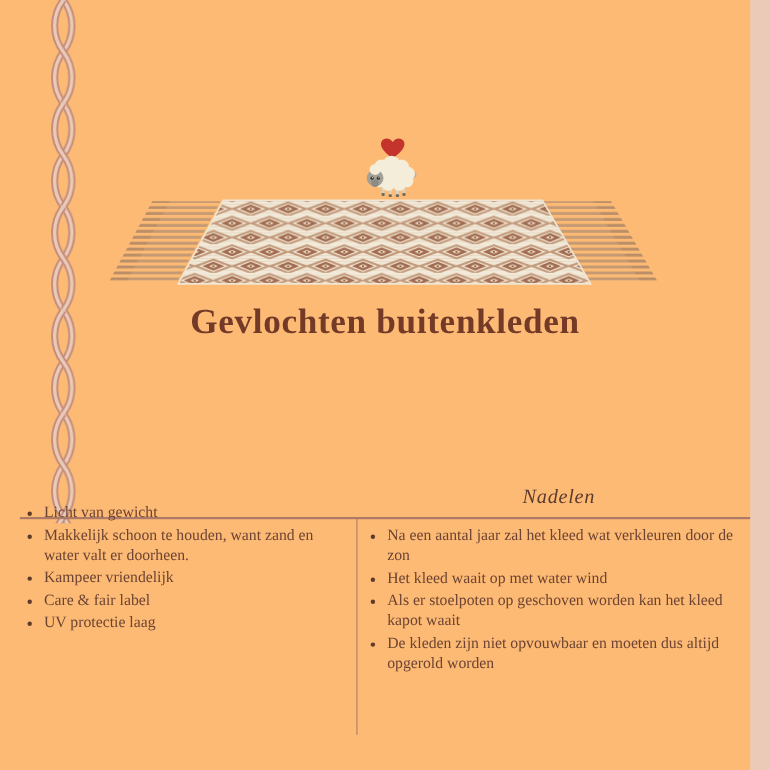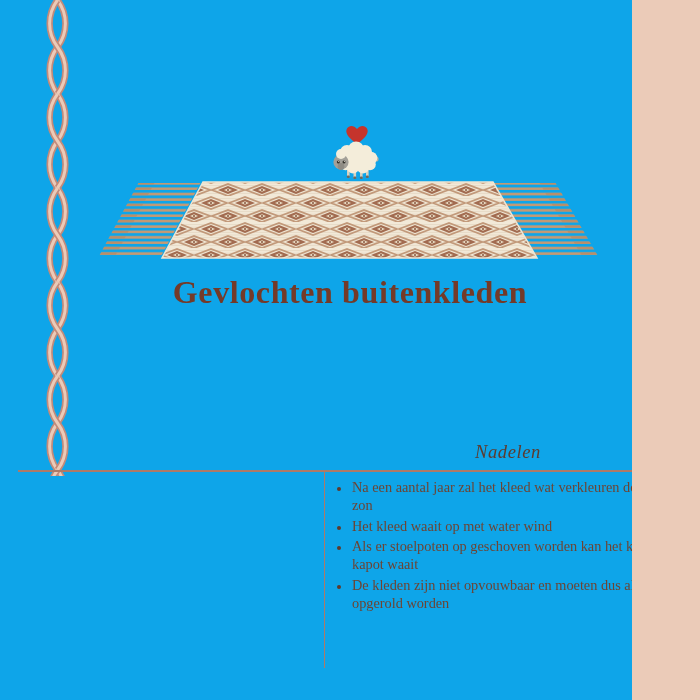--- a/index.html
+++ b/index.html
@@ -2,22 +2,22 @@
 <html><head>
 <meta charset="utf-8">
 <style>
   html,body{margin:0;padding:0;}
   body{
     width:700px;height:700px;
     font-family:"Liberation Serif","DejaVu Serif",serif;
     background:#ebcbb8;
   }
   .canvas{
-    position:relative;width:632px;height:700px;
-    background:#0ea5e9;overflow:hidden;
+    position:relative;width:682px;height:700px;
+    background:#fdba74;overflow:hidden;
   }
   
   .braid{position:absolute;left:41px;top:0;}
   
   .rug{position:absolute;left:92px;top:170px;}
   .sheep{position:absolute;left:325px;top:120px;}
   
   .title{
     position:absolute;left:0;top:274px;width:700px;margin:0;
     text-align:center;font-size:32px;font-weight:600;
@@ -142,20 +142,27 @@
       <circle cx="19.4" cy="41.5" r="0.5" fill="#f4edda"></circle>
     </g>
   </svg>
 
   <h1 class="title">Gevlochten buitenkleden</h1>
 
   <div class="hrule"></div>
   <div class="vrule"></div>
 
   <div class="col col-left">
+    <ul>
+        <li>Licht van gewicht</li>
+        <li>Makkelijk schoon te houden, want zand en  water valt er doorheen.</li>
+        <li>Kampeer vriendelijk</li>
+        <li>Care &amp; fair label</li>
+        <li>UV protectie laag</li>
+      </ul>
   </div>
 
   <div class="col col-right">
     <h2>Nadelen</h2>
     <ul>
         <li>Na een aantal jaar zal het kleed wat verkleuren door de zon</li>
         <li>Het kleed waait op met water wind</li>
         <li>Als er stoelpoten op geschoven worden kan het kleed kapot waait</li>
         <li>De kleden zijn niet opvouwbaar en moeten dus altijd opgerold worden</li>
       </ul>

